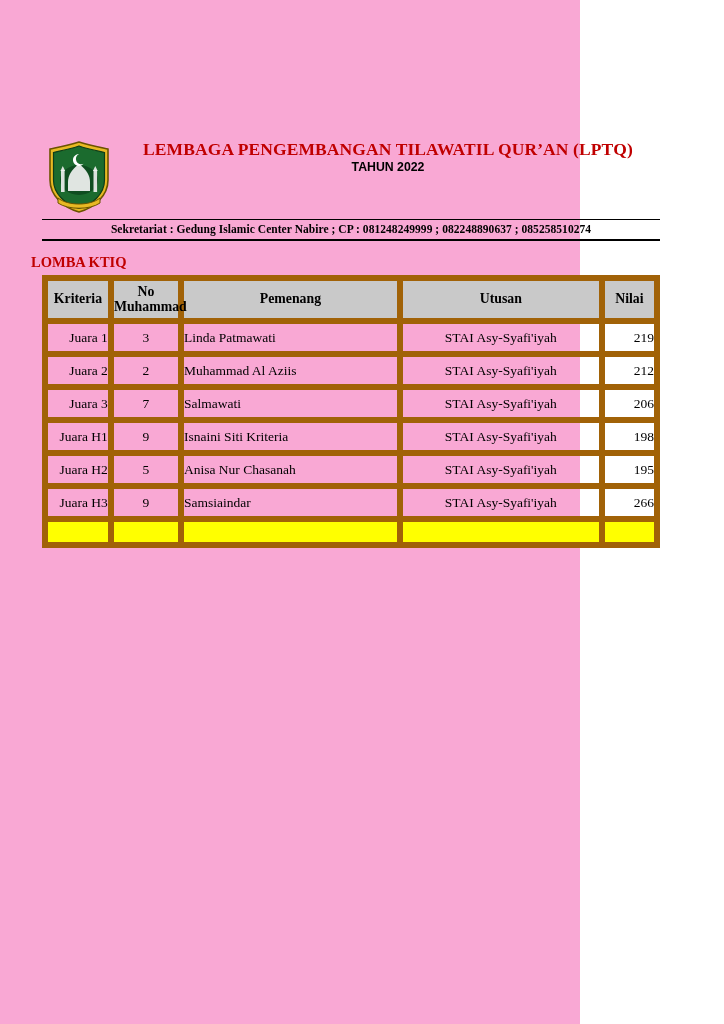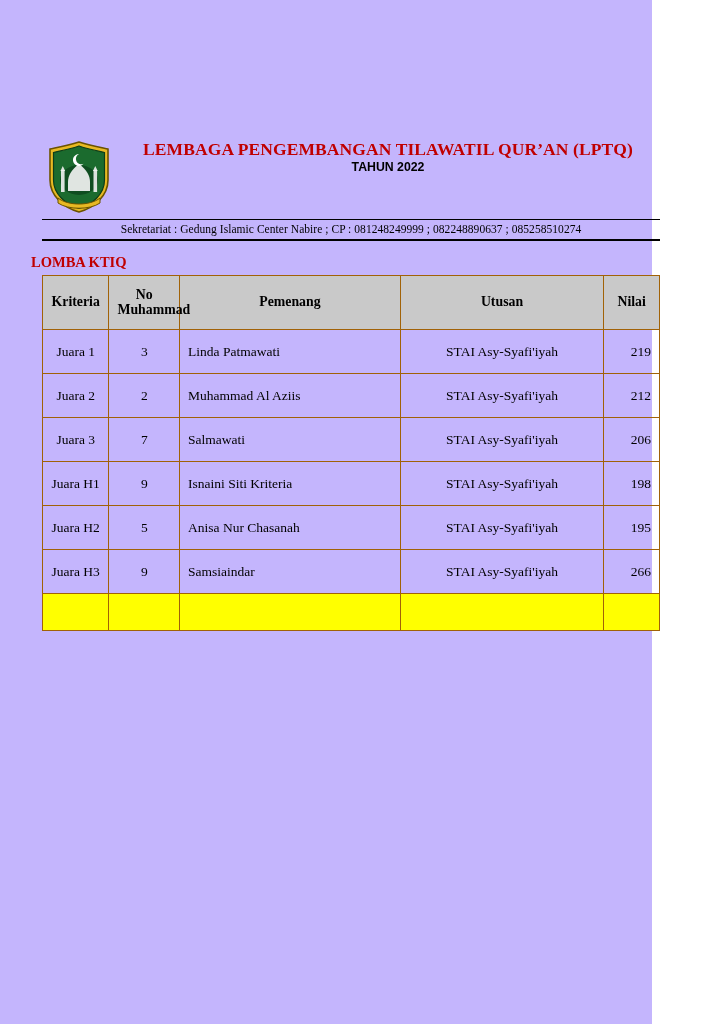--- a/index.html
+++ b/index.html
@@ -11,23 +11,23 @@
     width: 724px;
     height: 1024px;
     font-family: "Liberation Serif", serif;
     color: #000000;
     position: relative;
     overflow: hidden;
   }
 
   .page {
     position: relative;
-    width: 652px;
+    width: 580px;
     height: 1024px;
-    background: #c4b5fd;
+    background: #f9a8d4;
   }
 
   
   .letterhead {
     position: absolute;
     left: 42px;
     top: 138px;
     width: 618px;
   }
   .lh-inner {
@@ -71,21 +71,21 @@
     white-space: nowrap;
   }
   .lh-rule {
     border-top: 1.4px solid #000;
     margin-top: 2px;
   }
   .lh-sekretariat {
     text-align: center;
     font-family: "Liberation Serif", serif;
     font-size: 11.5px;
-    font-weight: normal;
+    font-weight: bold;
     padding: 3px 0 4px 0;
     letter-spacing: .05px;
     white-space: nowrap;
   }
   .lh-rule-bottom {
     border-top: 2.6px solid #000;
   }
 
   
   .section-title {
@@ -105,42 +105,42 @@
     top: 275px;
     width: 618px;
   }
   table.results {
     border-collapse: collapse;
     width: 618px;
     table-layout: fixed;
   }
   table.results th,
   table.results td {
-    border: 1px solid #a16207;
+    border: 6px solid #a16207;
     font-family: "Liberation Serif", serif;
     font-size: 13.5px;
-    padding: 8px;
+    padding: 0;
     height: 27px;
     vertical-align: middle;
   }
   table.results thead th {
     background: #c9c9c9;
     font-weight: bold;
     text-align: center;
     height: 37px;
     line-height: 1.08;
     font-size: 13.8px;
   }
   .col-kriteria { width: 62px; }
   .col-no       { width: 66px; }
   .col-pemenang { width: 206px; }
   .col-utusan   { width: 190px; }
   .col-nilai    { width: 52px; }
 
-  td.c-kriteria { text-align: center;   padding-left: 6px; }
+  td.c-kriteria { text-align: right;   padding-left: 6px; }
   td.c-no       { text-align: center; }
   td.c-pemenang { text-align: left;   padding-left: 7px; }
   td.c-utusan   { text-align: center; }
   td.c-nilai    { text-align: right; }
 
   tr.filler td {
     background: #ffff00;
     height: 20px;
   }
 </style>

